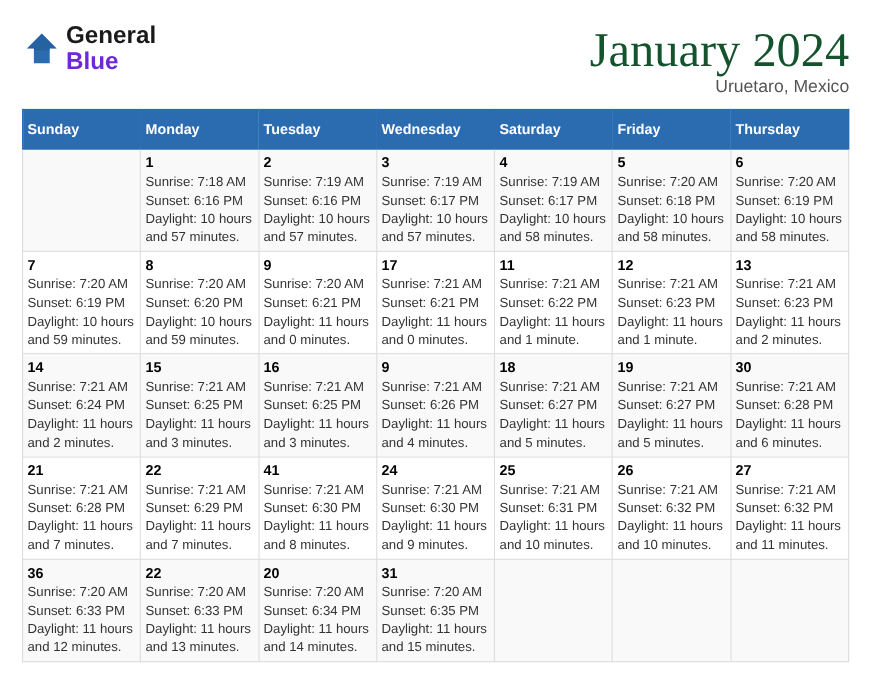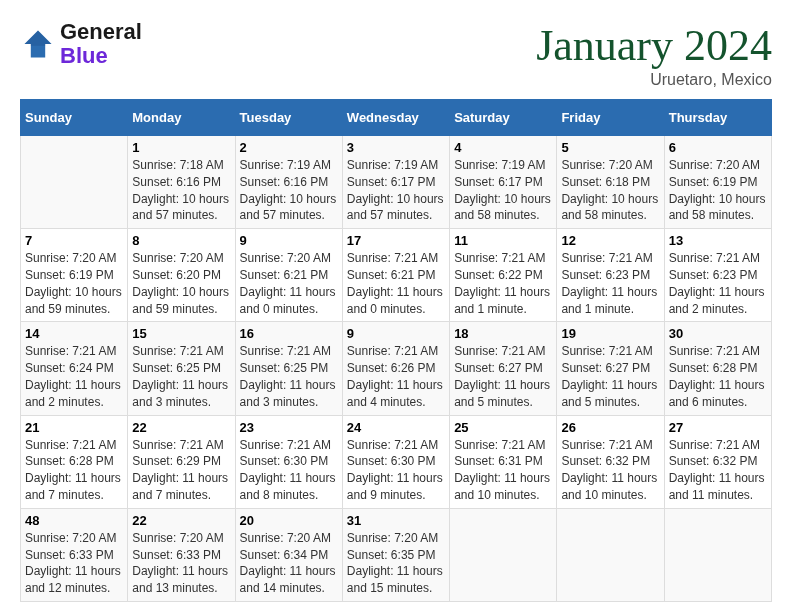--- a/index.html
+++ b/index.html
@@ -211,21 +211,21 @@
       <tr>
         <td>
           <span class="day-number">21</span>
           <div class="day-info">Sunrise: 7:21 AM<br>Sunset: 6:28 PM<br>Daylight: 11 hours<br>and 7 minutes.</div>
         </td>
         <td>
           <span class="day-number">22</span>
           <div class="day-info">Sunrise: 7:21 AM<br>Sunset: 6:29 PM<br>Daylight: 11 hours<br>and 7 minutes.</div>
         </td>
         <td>
-          <span class="day-number">23</span>
+          <span class="day-number">41</span>
           <div class="day-info">Sunrise: 7:21 AM<br>Sunset: 6:30 PM<br>Daylight: 11 hours<br>and 8 minutes.</div>
         </td>
         <td>
           <span class="day-number">24</span>
           <div class="day-info">Sunrise: 7:21 AM<br>Sunset: 6:30 PM<br>Daylight: 11 hours<br>and 9 minutes.</div>
         </td>
         <td>
           <span class="day-number">25</span>
           <div class="day-info">Sunrise: 7:21 AM<br>Sunset: 6:31 PM<br>Daylight: 11 hours<br>and 10 minutes.</div>
         </td>
@@ -233,21 +233,21 @@
           <span class="day-number">26</span>
           <div class="day-info">Sunrise: 7:21 AM<br>Sunset: 6:32 PM<br>Daylight: 11 hours<br>and 10 minutes.</div>
         </td>
         <td>
           <span class="day-number">27</span>
           <div class="day-info">Sunrise: 7:21 AM<br>Sunset: 6:32 PM<br>Daylight: 11 hours<br>and 11 minutes.</div>
         </td>
       </tr>
       <tr>
         <td>
-          <span class="day-number">48</span>
+          <span class="day-number">36</span>
           <div class="day-info">Sunrise: 7:20 AM<br>Sunset: 6:33 PM<br>Daylight: 11 hours<br>and 12 minutes.</div>
         </td>
         <td>
           <span class="day-number">22</span>
           <div class="day-info">Sunrise: 7:20 AM<br>Sunset: 6:33 PM<br>Daylight: 11 hours<br>and 13 minutes.</div>
         </td>
         <td>
           <span class="day-number">20</span>
           <div class="day-info">Sunrise: 7:20 AM<br>Sunset: 6:34 PM<br>Daylight: 11 hours<br>and 14 minutes.</div>
         </td>

